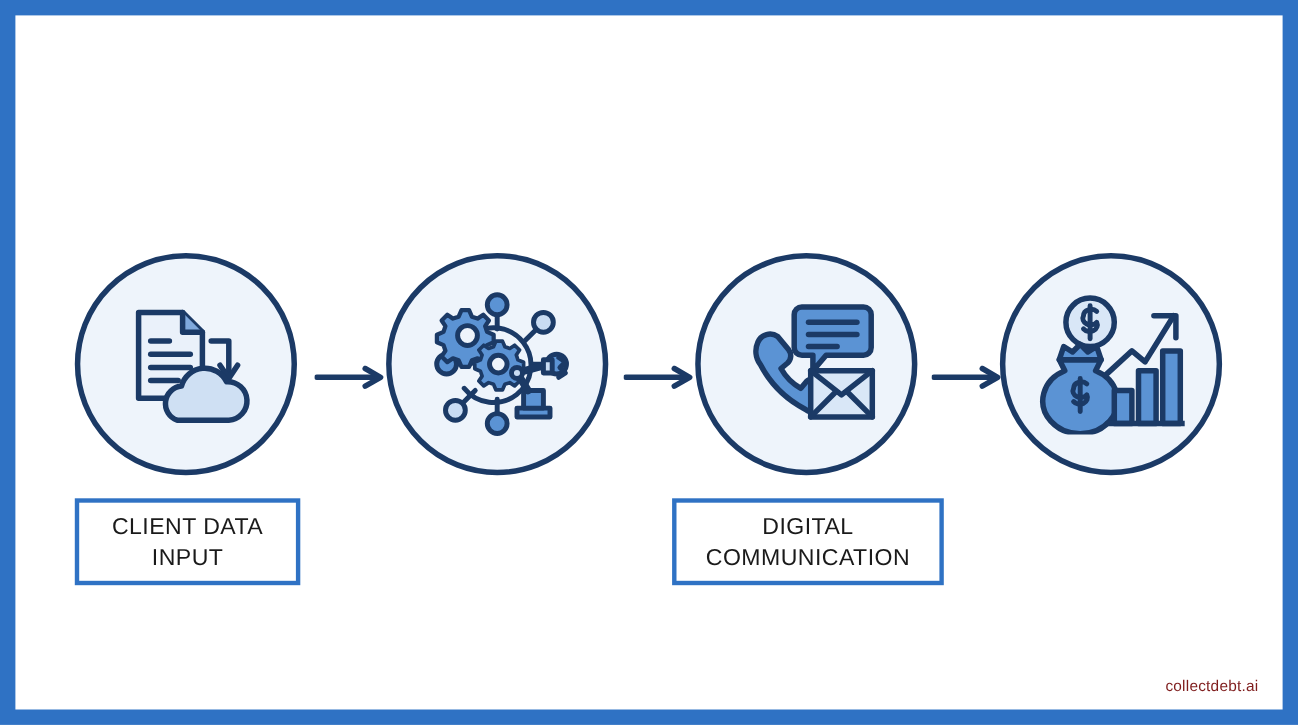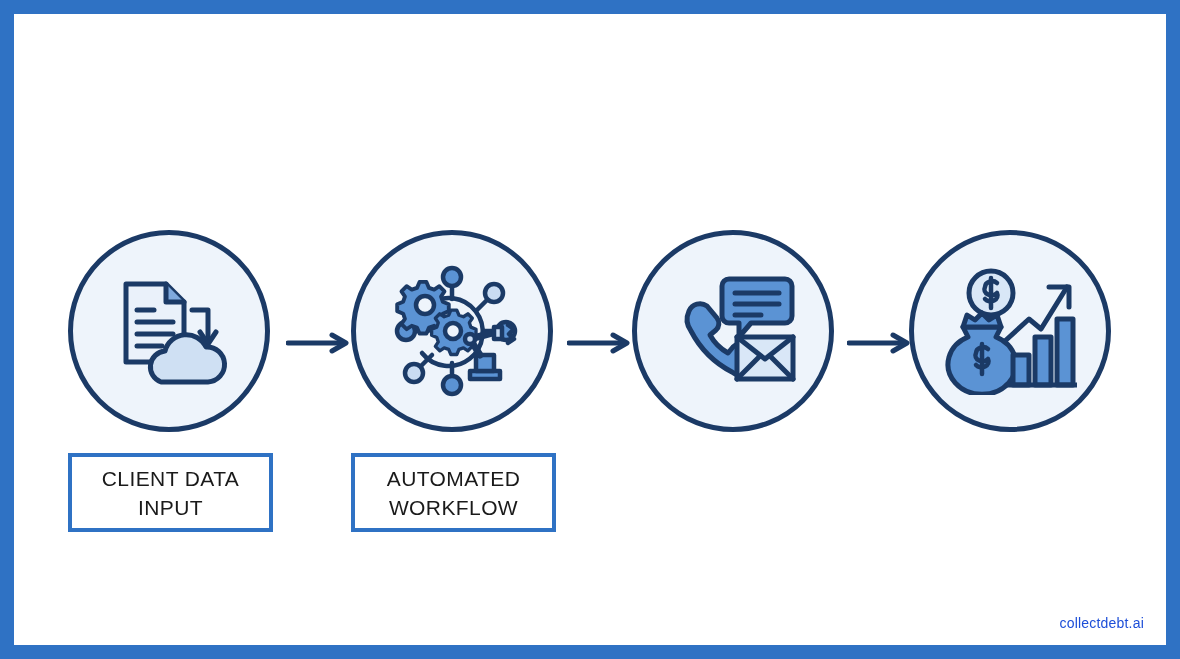--- a/index.html
+++ b/index.html
@@ -95,21 +95,21 @@
   .arrow-2 { left: 553px; }
   .arrow-3 { left: 833px; }
 
   
   .watermark {
     position: absolute;
     right: 22px;
     bottom: 14px;
     font-family: "Liberation Sans", sans-serif;
     font-size: 14px;
-    color: #1d4ed8;
+    color: #7f1d1d;
     letter-spacing: 0.2px;
   }
 </style>
 </head>
 <body>
 
 <div class="canvas">
   <div class="inner-frame">
     <div class="flow">
 
@@ -173,24 +173,20 @@
                 <path d="M92 92 h18 v16 h-18 Z" fill="#5b93d4"></path>
                 <path d="M96 92 L86 76" stroke-width="7"></path>
                 <path d="M86 76 L108 70" stroke-width="7"></path>
                 <circle cx="86" cy="76" r="5" fill="#c9dcf3"></circle>
                 <path d="M110 64 h8 v12 h-8 Z" fill="#c9dcf3"></path>
                 <path d="M124 62 l6 4 l-5 5 l5 5 l-6 4" fill="none" stroke-width="4.5"></path>
               </g>
             </svg>
           </span>
         </div>
-        <div class="label-box">
-          <span class="label-text">AUTOMATED
-WORKFLOW</span>
-        </div>
       </div>
 
       <div class="step step-3">
         <div class="circle">
           <span>
             <svg width="132" height="128" viewBox="0 0 132 128">
               <g stroke="#1b3a66" stroke-width="5" stroke-linejoin="round" stroke-linecap="round">
 
                 <path d="M22 44 a12 12 0 0 1 18 -5 l10 12 a9 9 0 0 1 -1 12 l-6 5 a46 46 0 0 0 18 18 l5 -6 a9 9 0 0 1 12 -1 l12 10 a12 12 0 0 1 -5 18 a20 20 0 0 1 -20 -2 A96 96 0 0 1 24 64 a20 20 0 0 1 -2 -20 Z" fill="#5b93d4"></path>
 
@@ -198,20 +194,24 @@
                 <path d="M68 26 h44" stroke="#1b3a66" stroke-width="5"></path>
                 <path d="M68 37 h44" stroke="#1b3a66" stroke-width="5"></path>
                 <path d="M68 48 h26" stroke="#1b3a66" stroke-width="5"></path>
 
                 <path d="M70 70 h56 v42 H70 Z" fill="#d9e7f7"></path>
                 <path d="M70 70 L98 92 L126 70" fill="none"></path>
                 <path d="M70 112 L92 90 M126 112 L104 90" fill="none"></path>
               </g>
             </svg>
           </span>
+        </div>
+        <div class="label-box">
+          <span class="label-text">DIGITAL
+COMMUNICATION</span>
         </div>
       </div>
 
       <div class="step step-4">
         <div class="circle">
           <span>
             <svg width="134" height="128" viewBox="0 0 134 128">
               <g stroke="#1b3a66" stroke-width="5" stroke-linejoin="round" stroke-linecap="round">
 
                 <circle cx="48" cy="26" r="22" fill="#d9e7f7"></circle>

